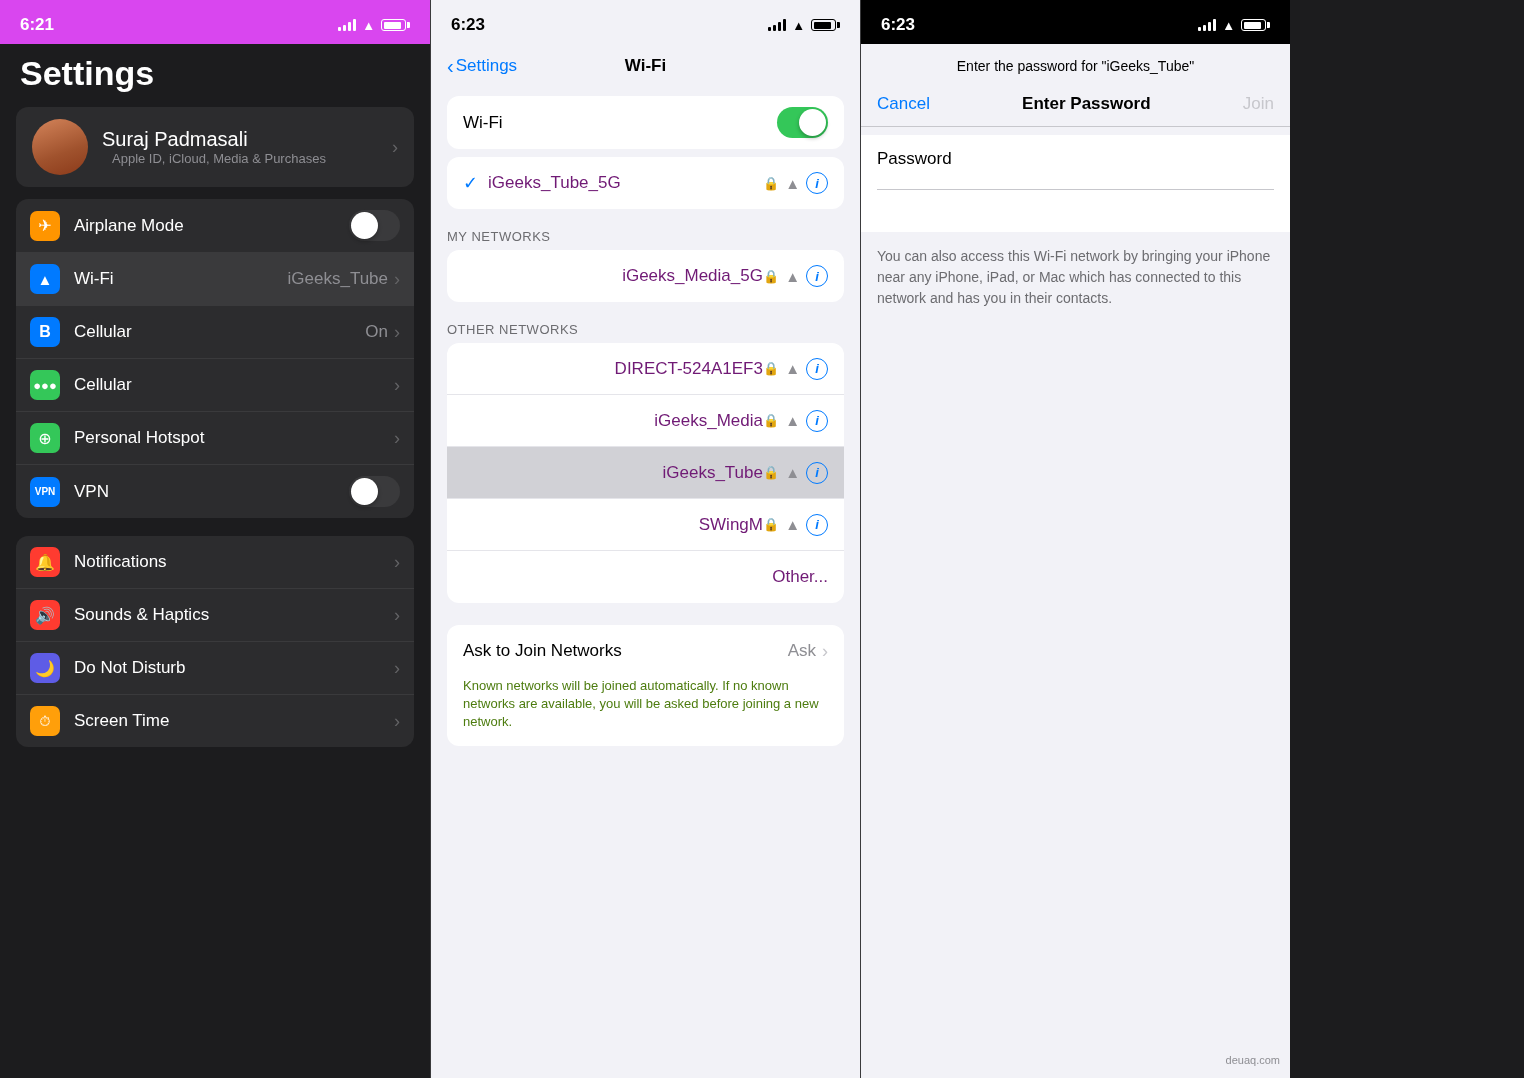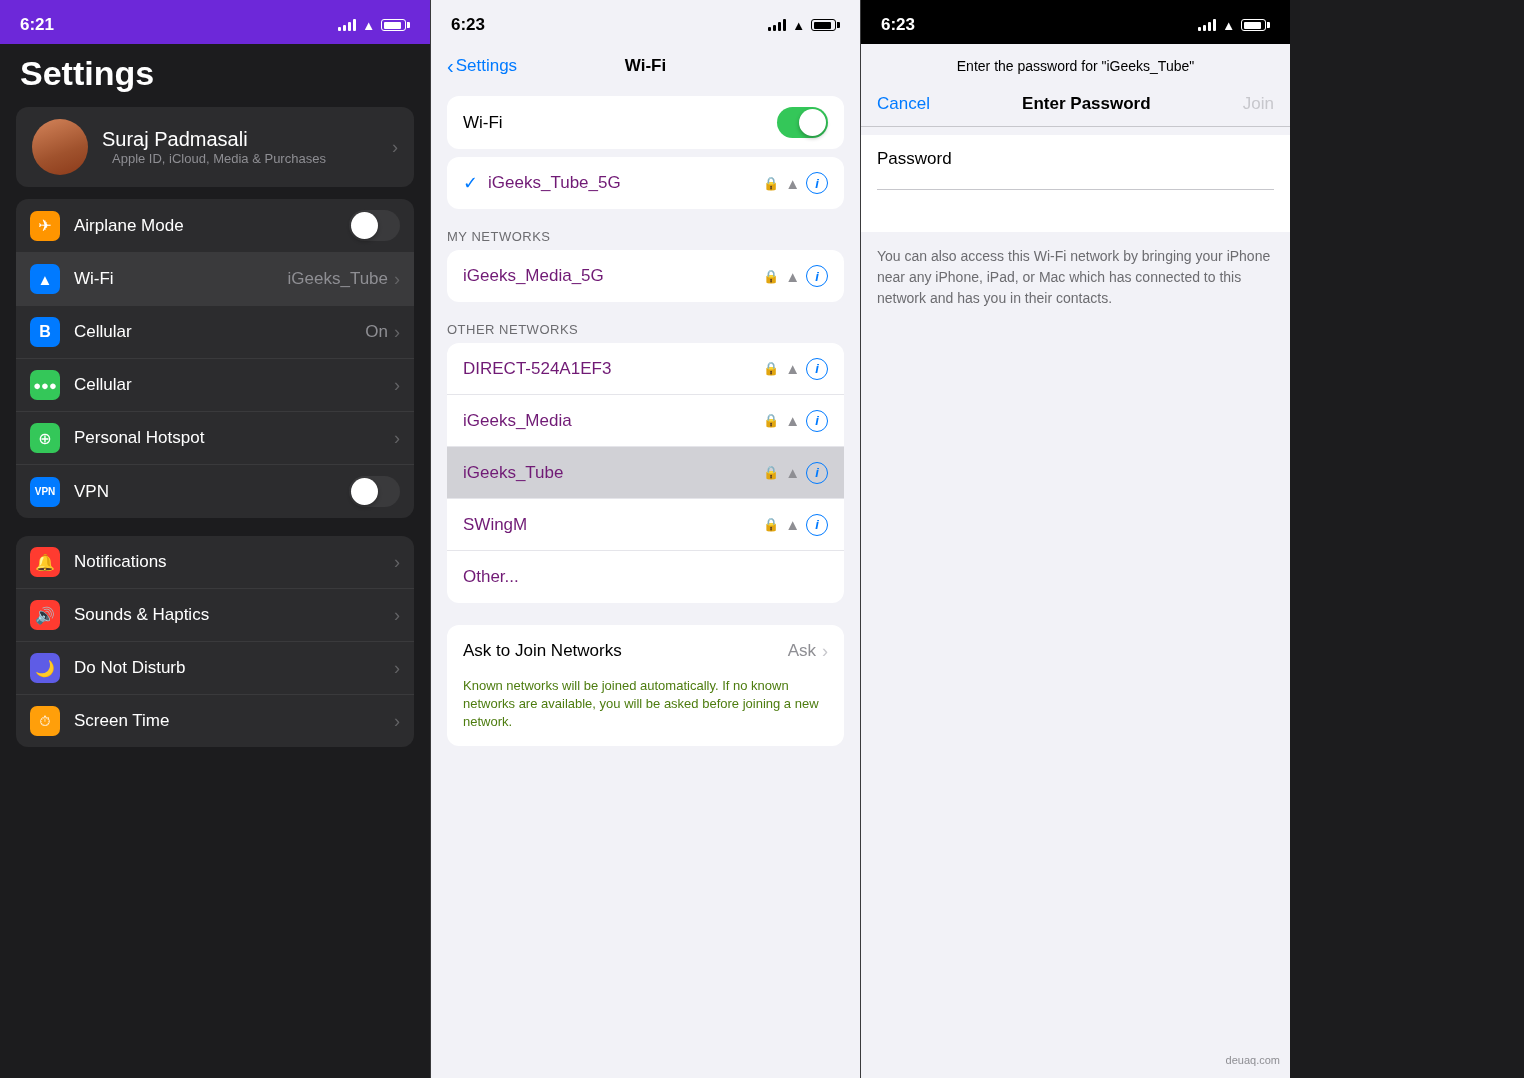--- a/index.html
+++ b/index.html
@@ -42,21 +42,21 @@
 
     
     .status-bar {
       display: flex;
       justify-content: space-between;
       align-items: center;
       padding: 14px 20px 8px;
       height: 44px;
     }
     .status-bar-dark {
-      background: #6d28d9;
+      background: #d946ef;
     }
     .status-bar-light {
       background: #f2f2f7;
     }
     .status-bar-black {
       background: #000;
     }
     .status-time {
       font-size: 17px;
       font-weight: 600;
@@ -361,20 +361,21 @@
       color: #6c6c70;
       text-transform: uppercase;
       letter-spacing: 0.5px;
     }
 
     .network-list {
       margin: 0 16px;
       background: #fff;
       border-radius: 12px;
       overflow: hidden;
+      text-align: right;
     }
     .network-row {
       display: flex;
       align-items: center;
       padding: 11px 16px;
       min-height: 52px;
       border-bottom: 0.5px solid #e5e5ea;
       cursor: pointer;
     }
     .network-row:last-child { border-bottom: none; }

